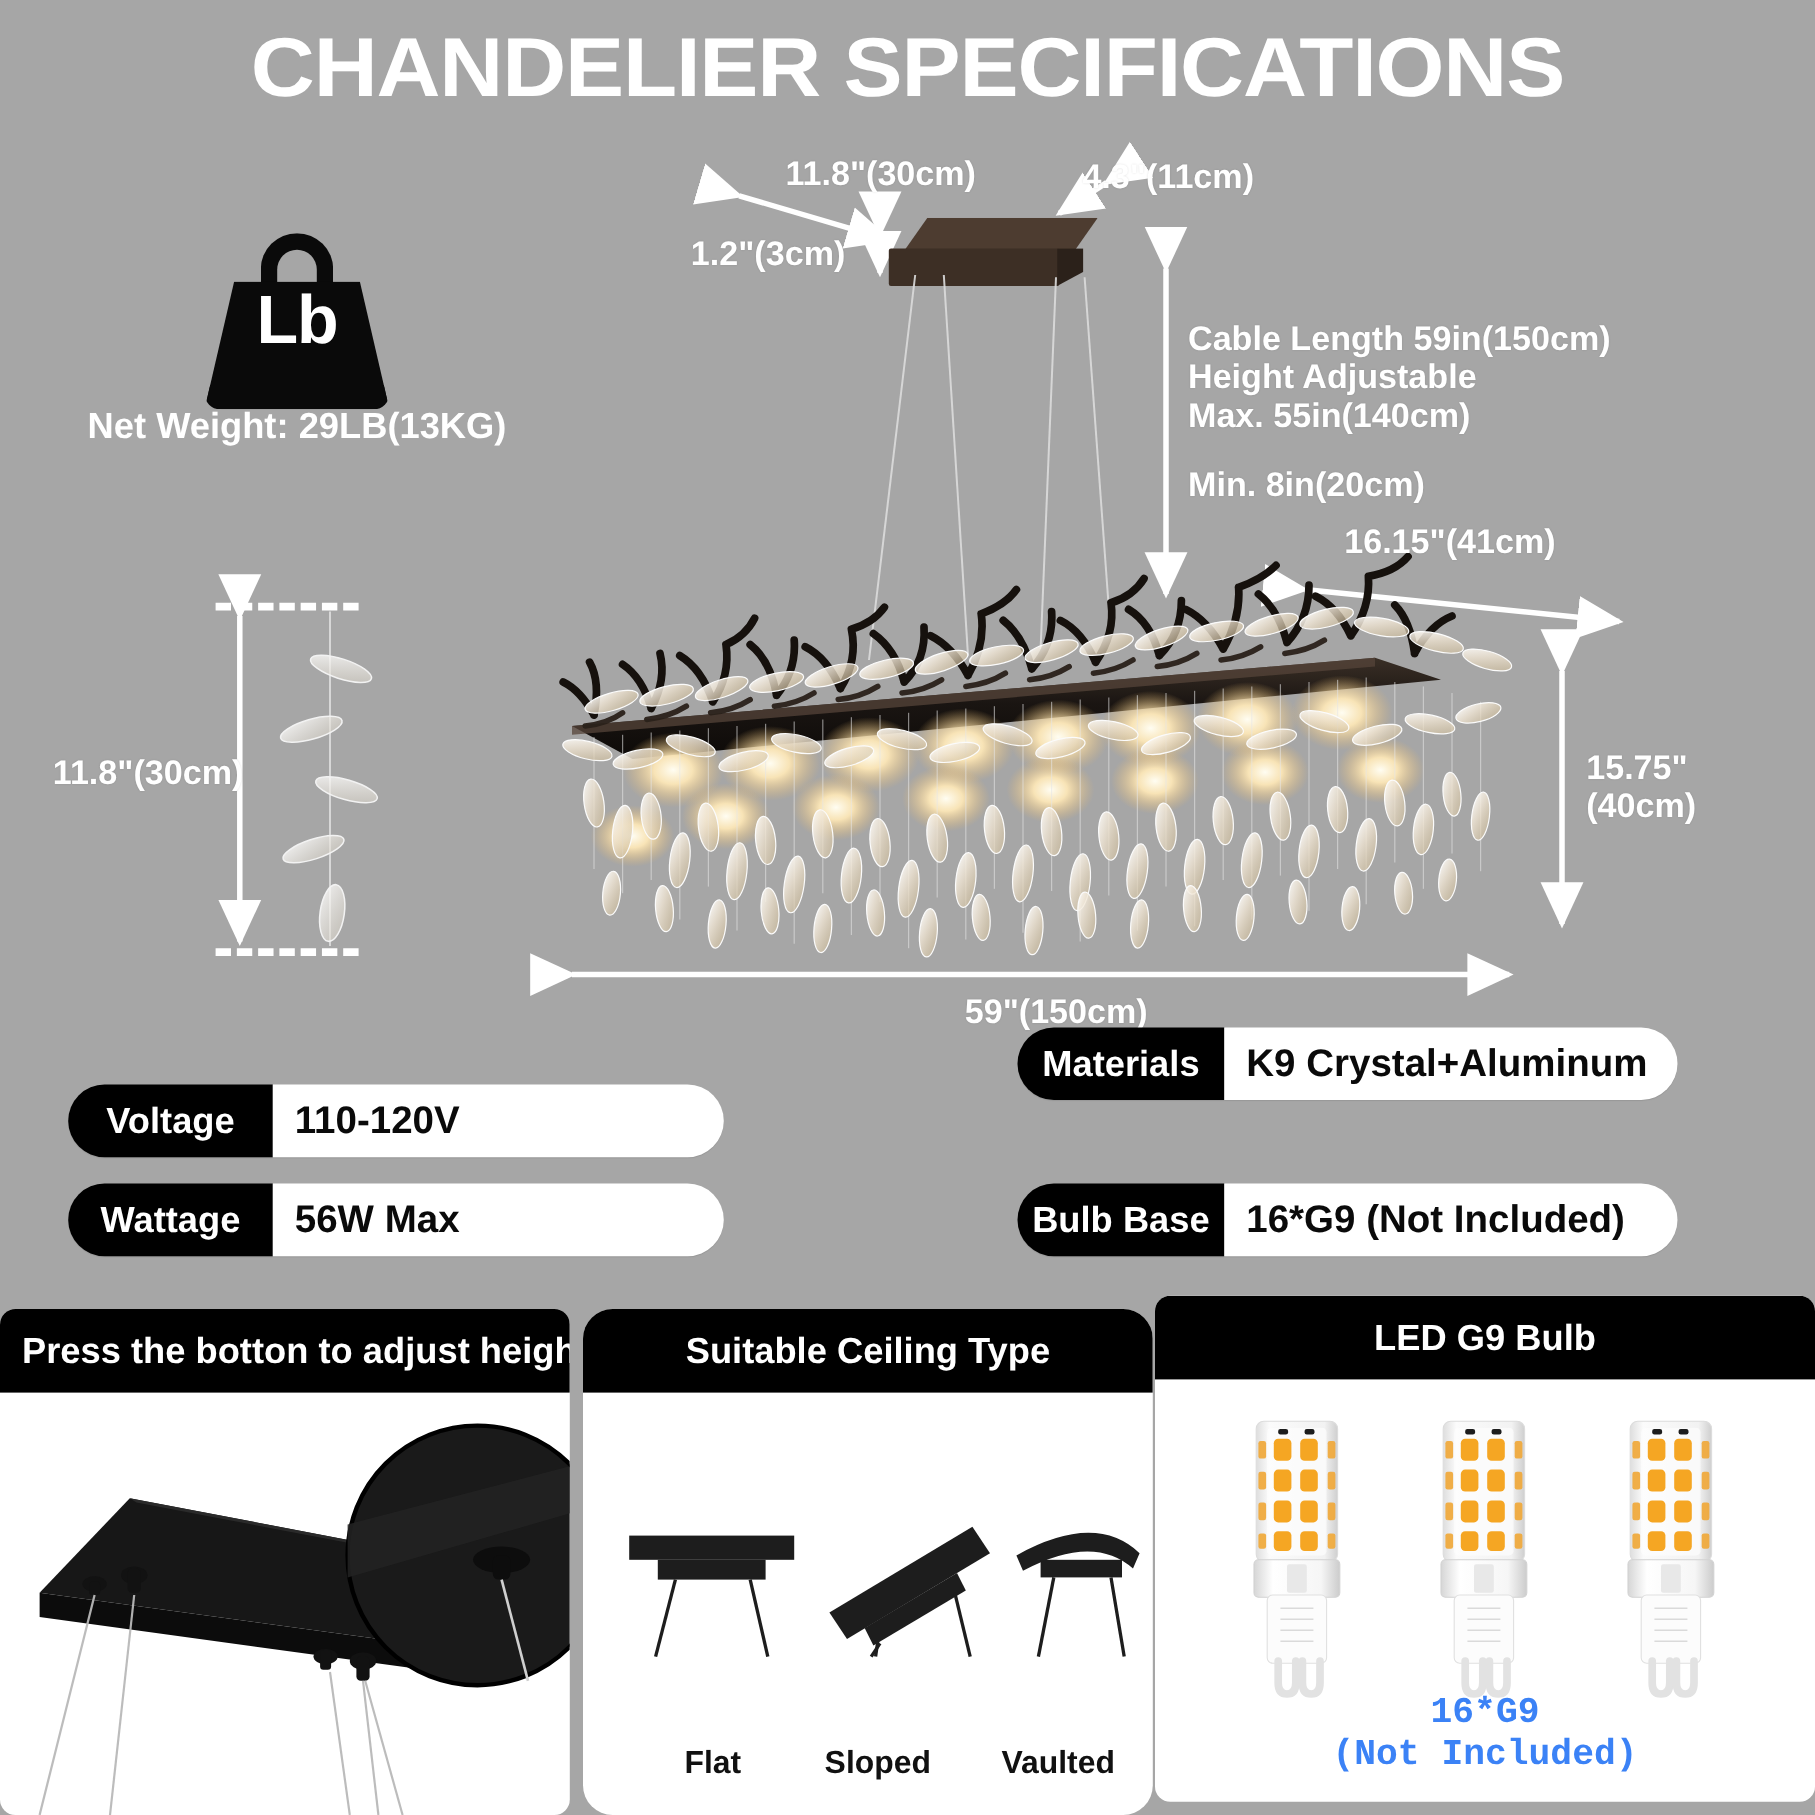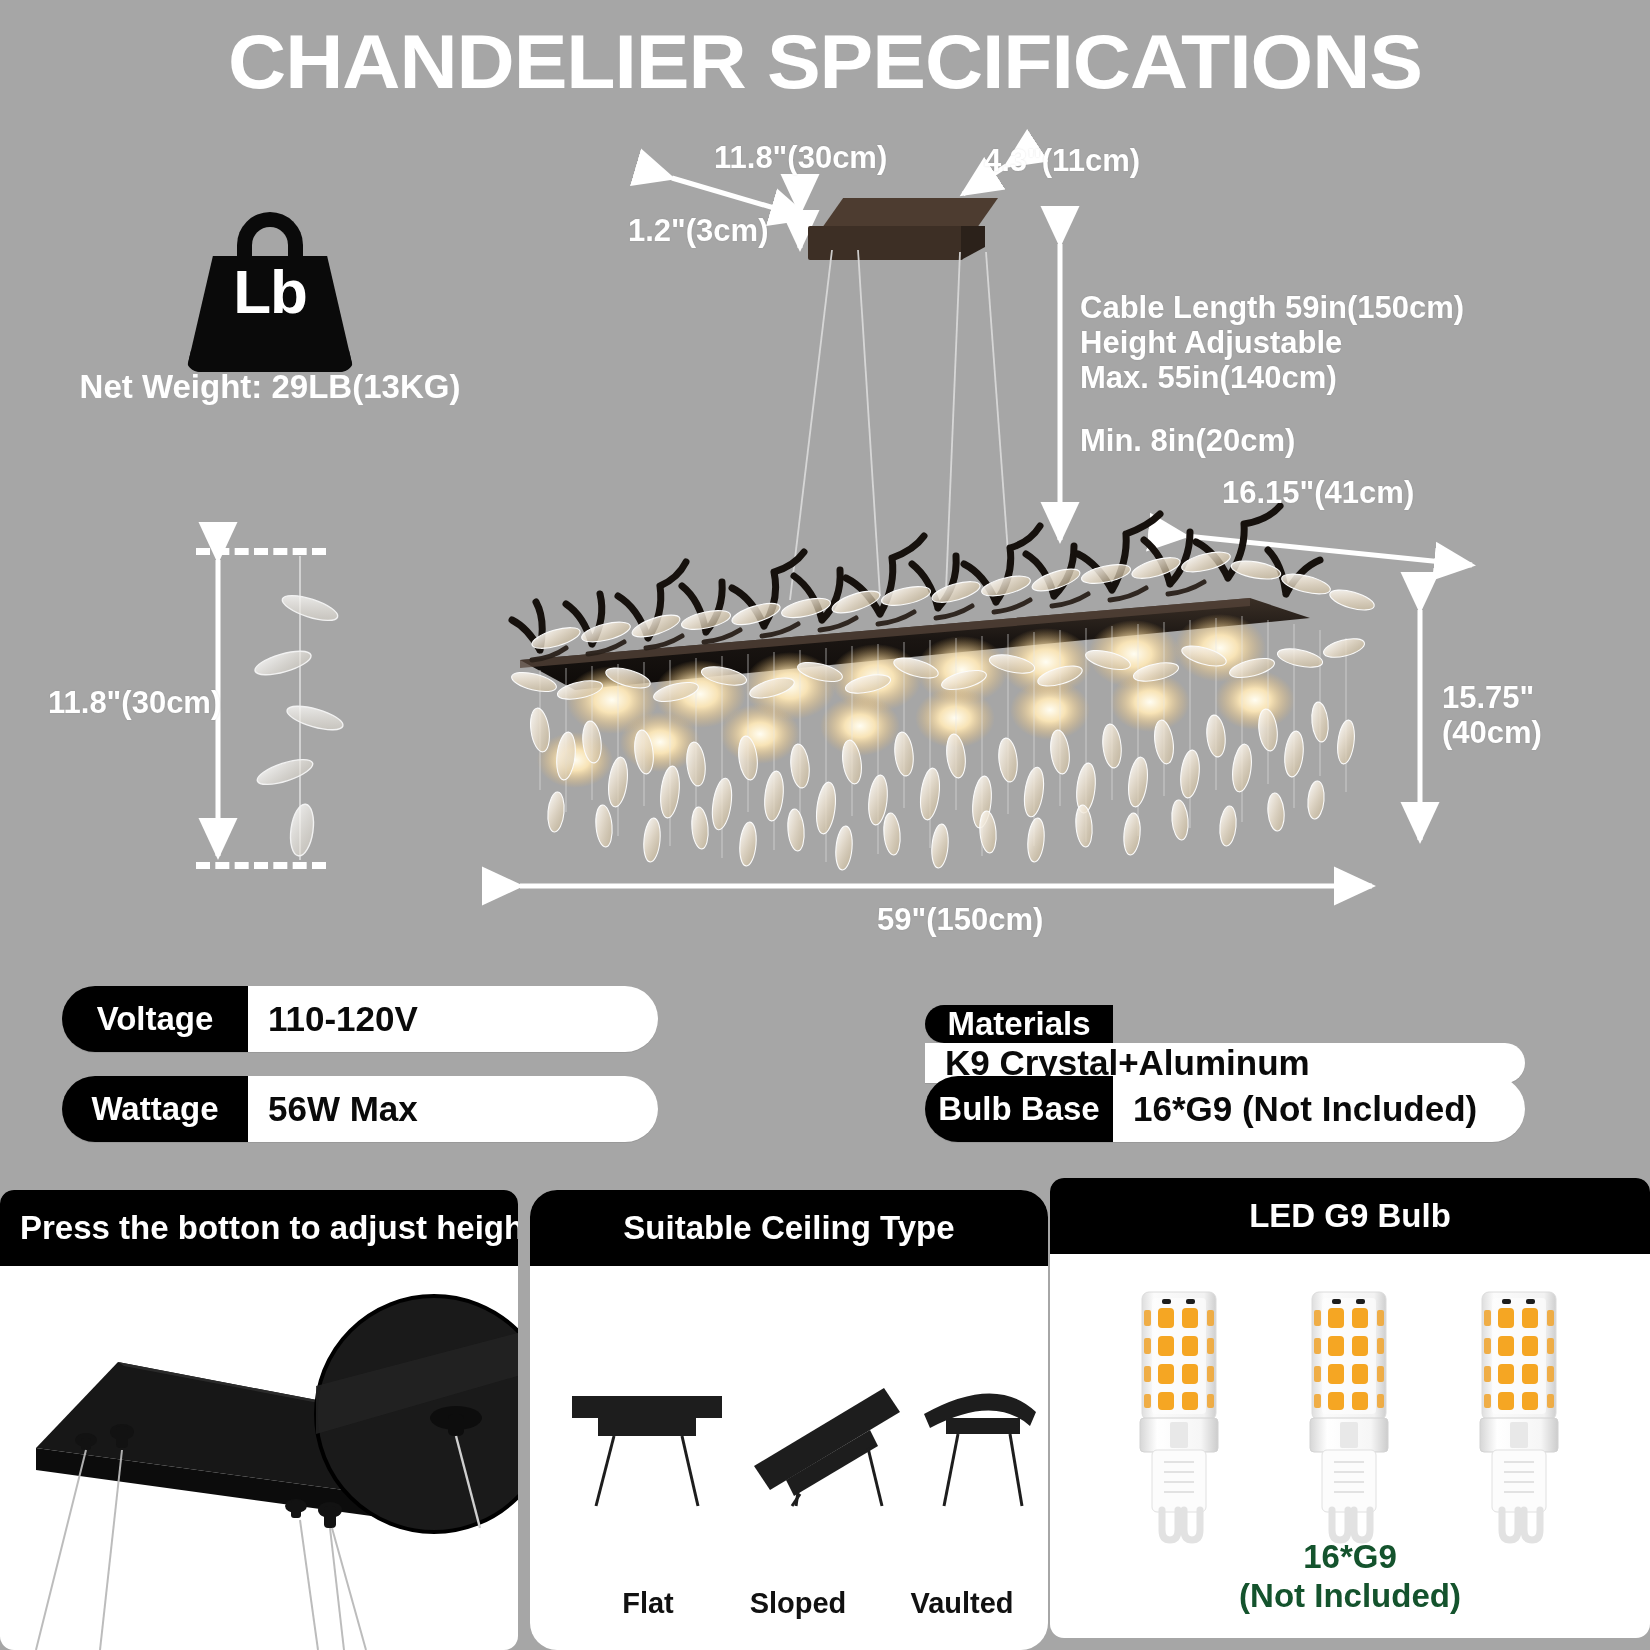--- a/index.html
+++ b/index.html
@@ -106,21 +106,21 @@
   }
   .card .hd.left { justify-content: flex-start; padding-left: 20px; }
   .card .body { position: relative; width: 100%; height: calc(100% - 76px); }
 
   .ceil-label {
     position: absolute; bottom: 30px; text-align: center;
     font-size: 29px; font-weight: 700; color: #111; white-space: nowrap;
   }
   .bulb-cap {
     position: absolute; left: 0; bottom: 22px; width: 100%; text-align: center;
-    font-size: 33px; font-weight: 700; color: #14532d; line-height: 1.2;
+    font-size: 33px; font-weight: 700; color: #3b82f6; line-height: 1.2; font-family: Liberation Mono, monospace;
   }
 </style>
 </head>
 <body>
 
 <div id="root">
 
   <div class="title">CHANDELIER SPECIFICATIONS</div>
 
   <div class="weight-wrap">
@@ -396,21 +396,21 @@
   <div class="dim" style="left:877px; top:902px;">59"(150cm)</div>
 
   <div class="pill" style="left:62px; top:986px; width:596px;">
     <div class="k" style="width:186px;">Voltage</div>
     <div class="v">110-120V</div>
   </div>
   <div class="pill" style="left:62px; top:1076px; width:596px;">
     <div class="k" style="width:186px;">Wattage</div>
     <div class="v">56W Max</div>
   </div>
-  <div class="pill" style="left:925px; top:1005px; width:600px;flex-direction:column;">
+  <div class="pill" style="left:925px; top:934px; width:600px;">
     <div class="k" style="width:188px;">Materials</div>
     <div class="v">K9 Crystal+Aluminum</div>
   </div>
   <div class="pill" style="left:925px; top:1076px; width:600px;">
     <div class="k" style="width:188px;">Bulb Base</div>
     <div class="v">16*G9 (Not Included)</div>
   </div>
 
   <div class="card" style="left:0px; top:1190px; width:518px; height:460px;">
     <div class="hd left">Press the botton to adjust height</div>

